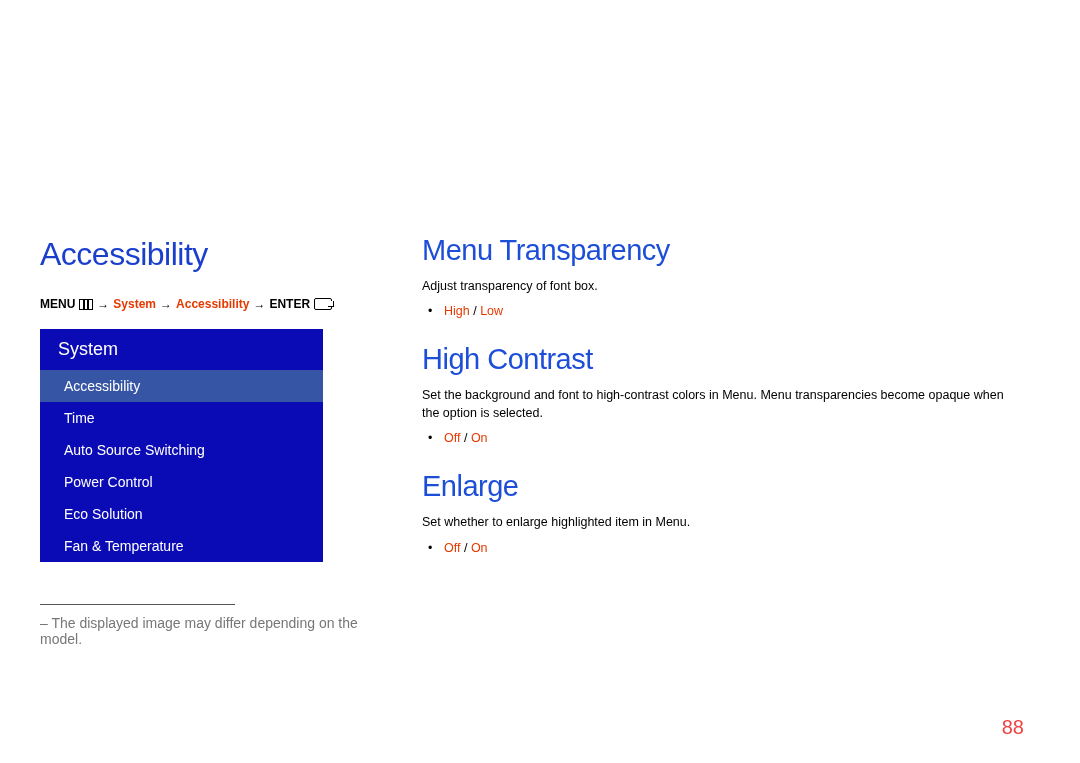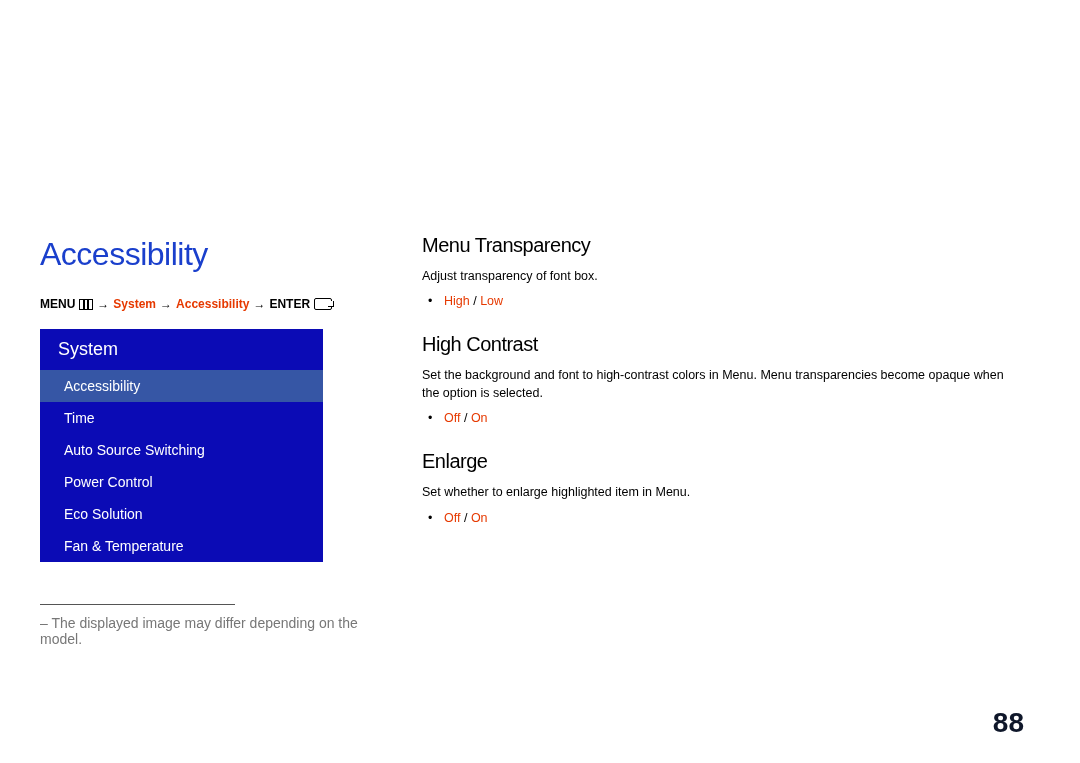--- a/index.html
+++ b/index.html
@@ -109,23 +109,23 @@
     margin-bottom: 10px;
   }
   .footnote {
     font-size: 14px;
     color: #777777;
   }
   .section {
     margin-bottom: 22px;
   }
   .section-heading {
-    font-size: 20px;
-    font-weight: 400;
-    color: #000000;
+    font-size: 29px;
+    font-weight: 400;
+    color: #1d4ed8;
     margin-bottom: 10px;
     letter-spacing: -0.5px;
   }
   .section-desc {
     font-size: 12.5px;
     color: #000000;
     line-height: 1.45;
     margin-bottom: 6px;
   }
   .option-list {
@@ -142,23 +142,23 @@
     content: "•";
     position: absolute;
     left: -12px;
     color: #000;
   }
   .red { color: #e63900; }
   .page-number {
     position: absolute;
     right: 56px;
     bottom: 24px;
-    font-size: 28px;
-    color: #0f172a;
-    font-weight: 700;
+    font-size: 20px;
+    color: #ef4444;
+    font-weight: 400;
   }
 </style>
 </head>
 <body>
 
 <div class="page">
   <div class="left-col">
     <h1 class="main-heading">Accessibility</h1>
 
     <div class="breadcrumb">

